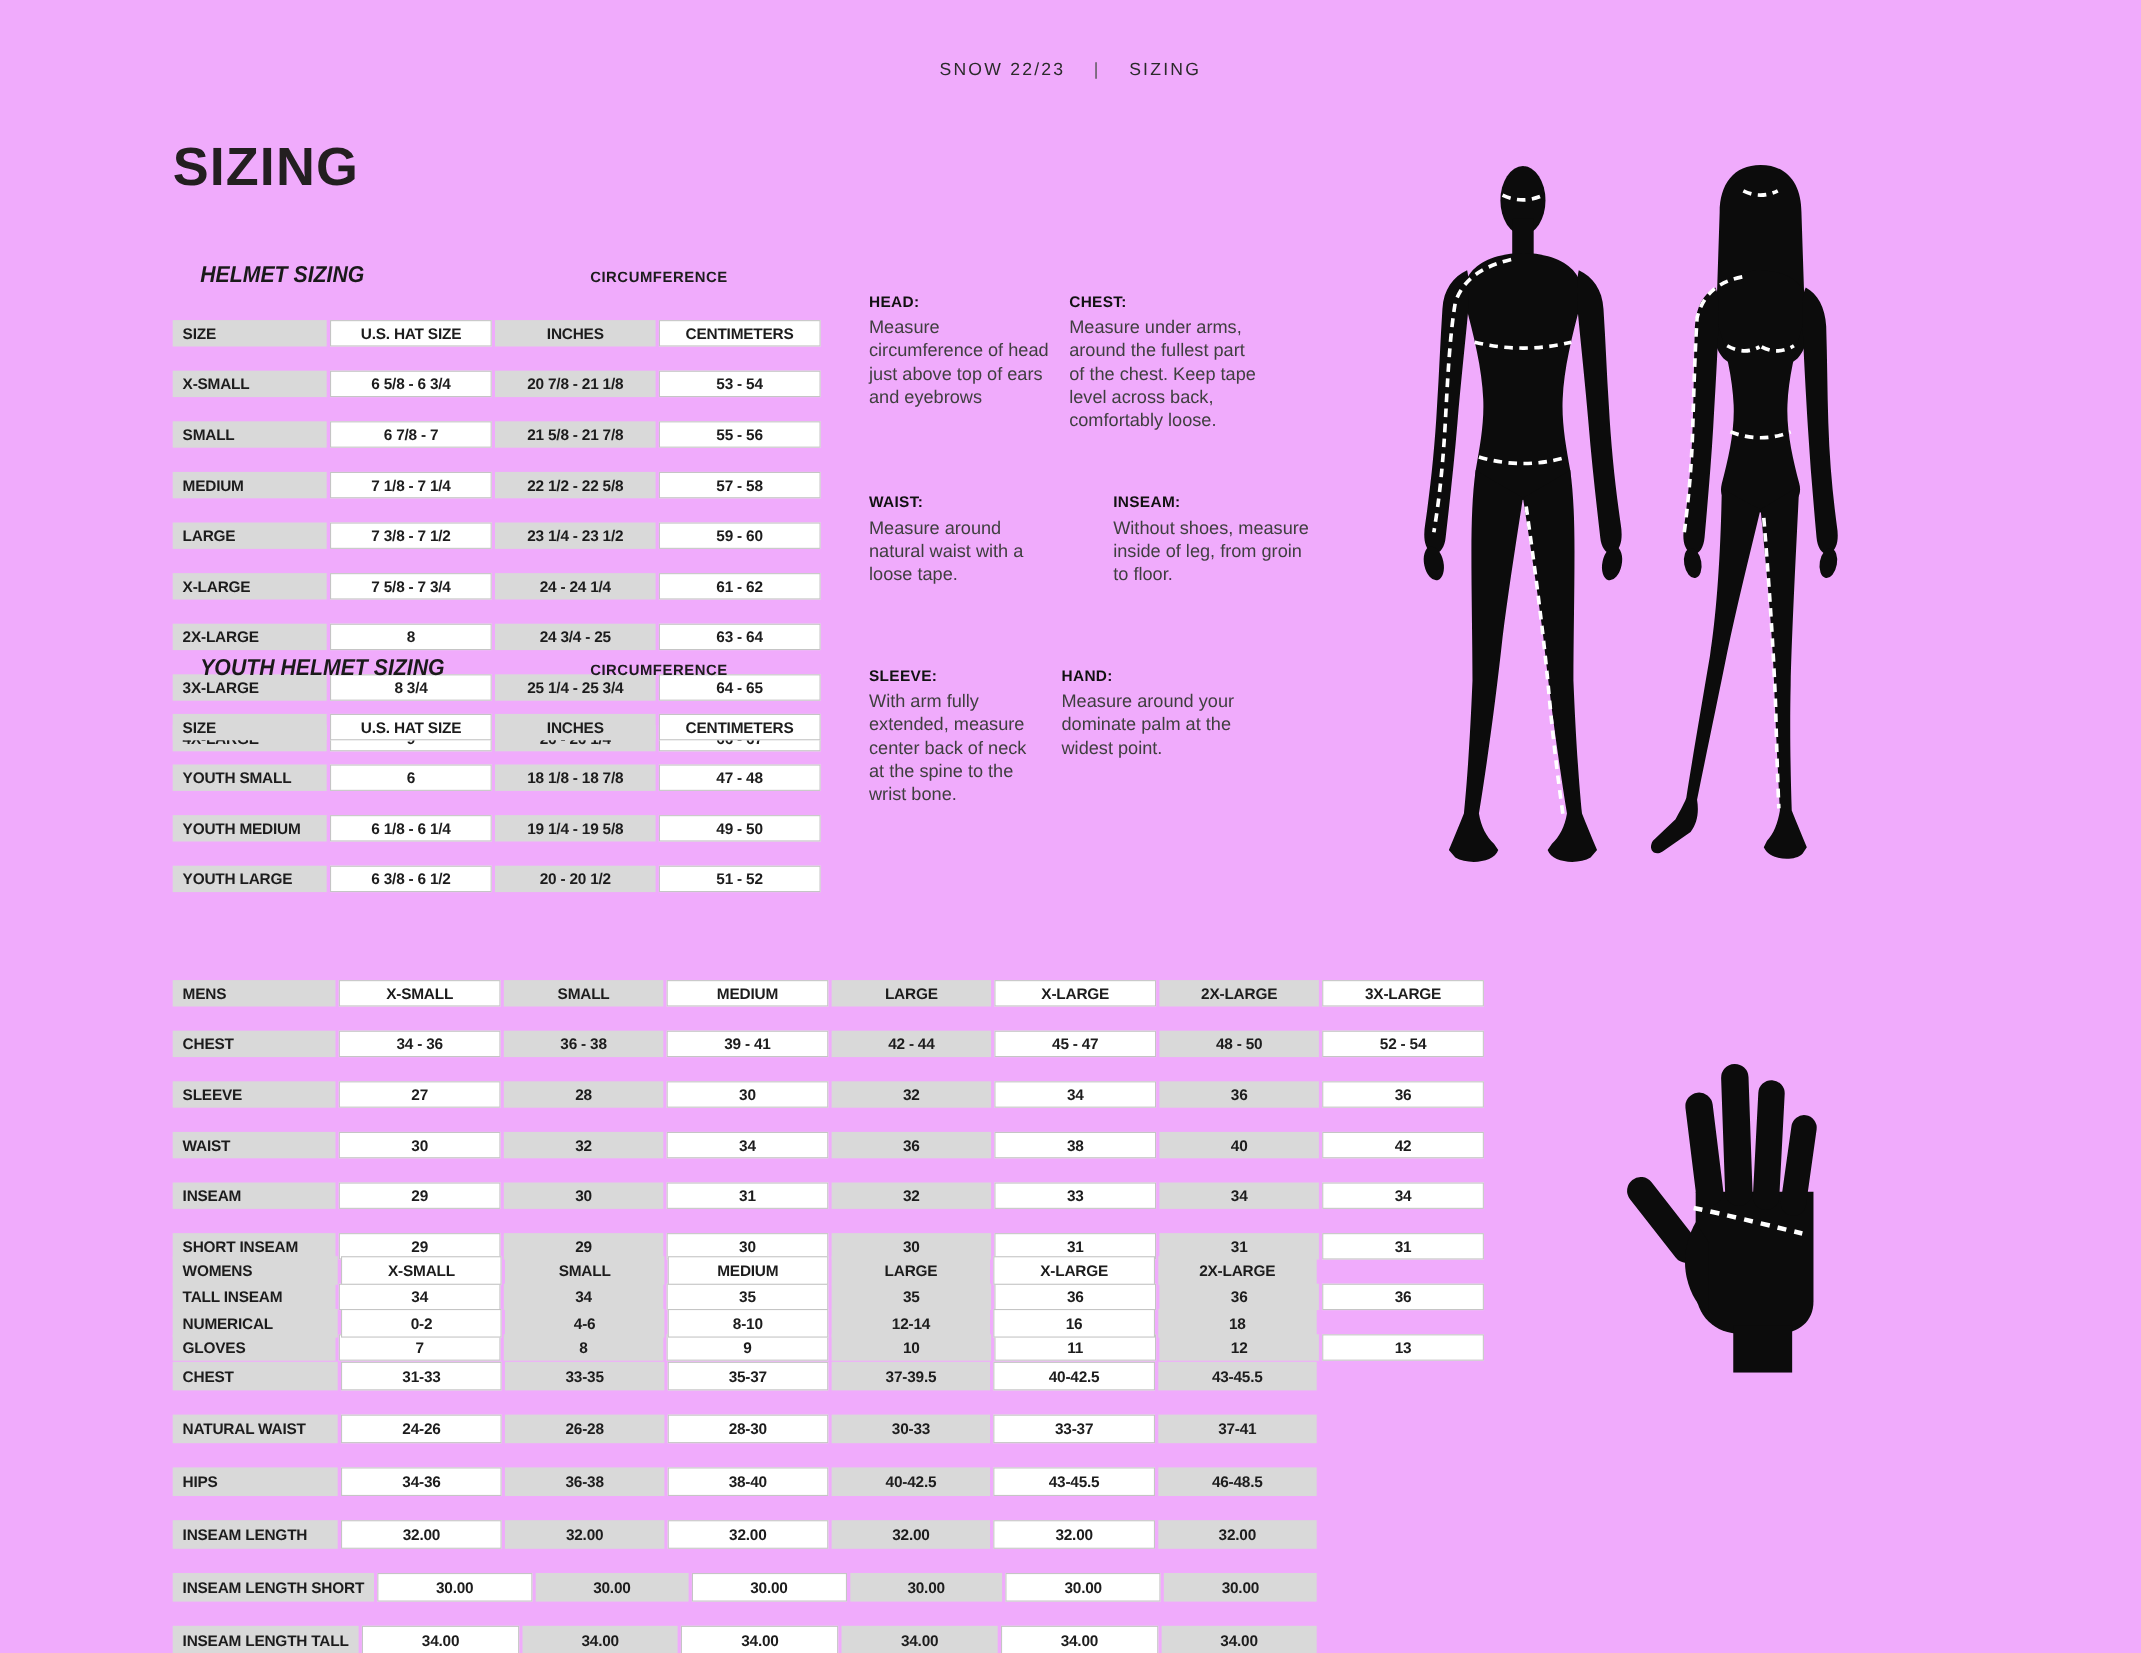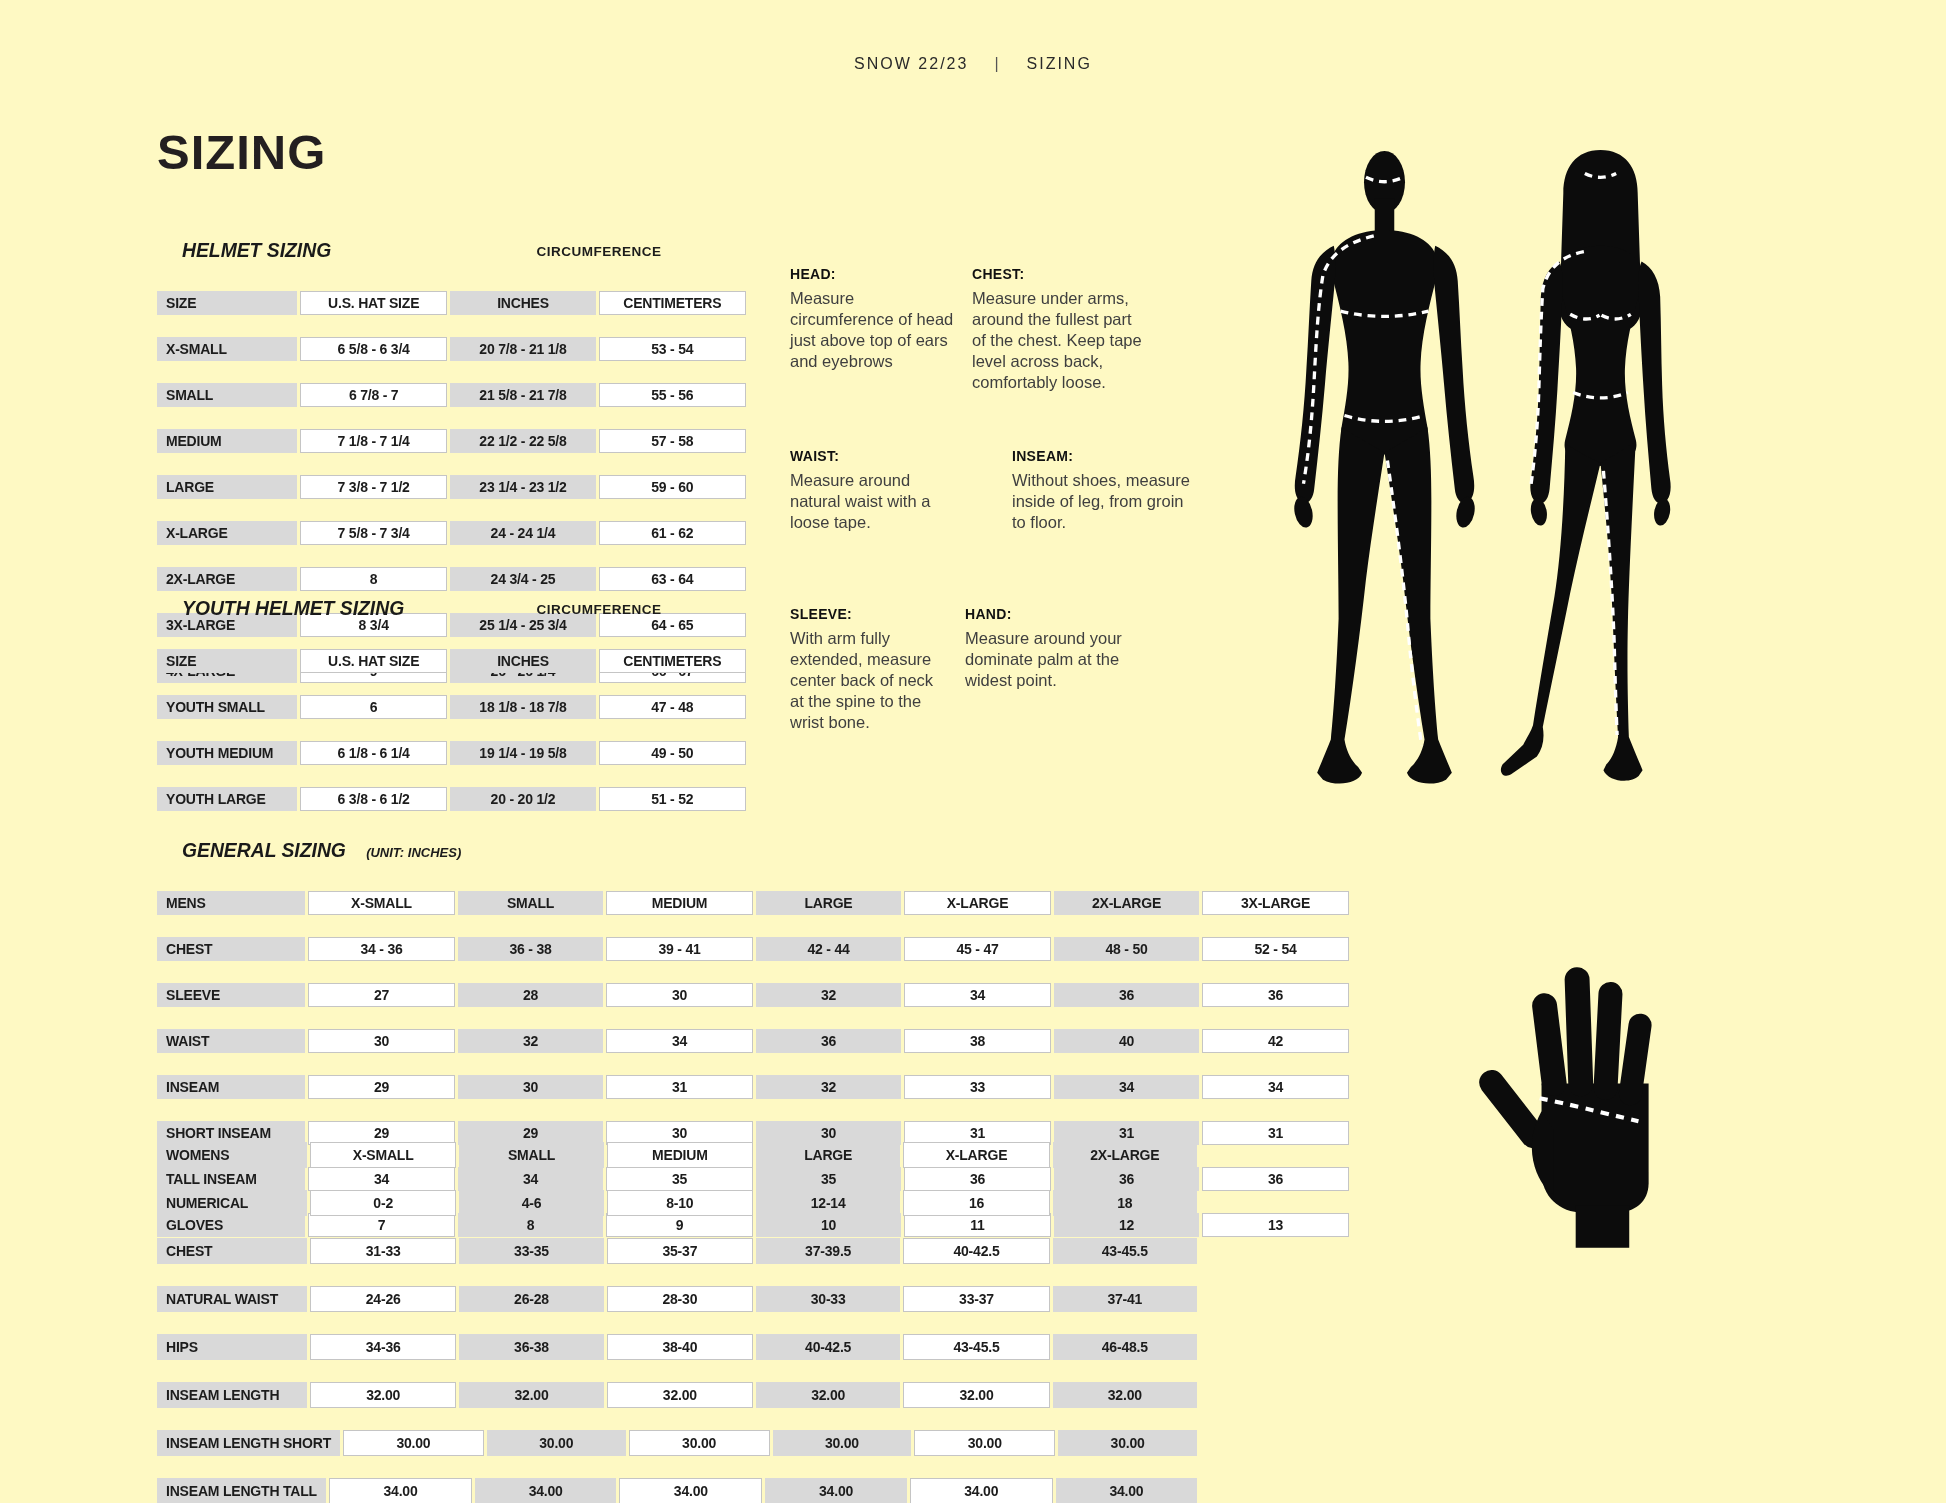--- a/index.html
+++ b/index.html
@@ -5,21 +5,21 @@
   :root{
     --cell-gray:#d9d9d9;
     --cell-border:#c5c5c5;
     --ink:#1c1c1c;
     --body-text:#3f3f3f;
     --silhouette:#0c0c0c;
   }
   *{margin:0;padding:0;box-sizing:border-box;}
   html,body{background:#fff;}
   body{font-family:"Liberation Sans",sans-serif;color:var(--ink);}
-  .page{position:relative;width:1946px;height:1503px;background:#fef9c3;overflow:hidden;}
+  .page{position:relative;width:1946px;height:1503px;background:#f0abfc;overflow:hidden;}
 
   .top-bar{position:absolute;top:55px;left:0;width:100%;display:flex;justify-content:center;align-items:center;gap:26px;font-size:16px;letter-spacing:2px;color:#2a2a2a;}
   .top-bar .divider{color:#555;font-weight:400;}
 
   .page-title{position:absolute;left:157px;top:124px;font-size:49px;font-weight:800;letter-spacing:1px;color:#231f20;}
 
   .section{position:absolute;padding-left:25px;}
   .section-title{font-style:italic;font-weight:700;font-size:21px;letter-spacing:0;white-space:nowrap;transform:scaleX(.92);transform-origin:left;color:#1a1a1a;}
   .unit-note{font-style:italic;font-weight:700;font-size:13px;margin-left:6px;}
   .circ-label{position:absolute;top:6px;width:292px;text-align:center;font-weight:700;font-size:13.5px;letter-spacing:.5px;}
@@ -225,24 +225,20 @@
         <path class="dash" d="M99,26 Q115,34 131,26"></path>
         <path class="dash" d="M98,106 C78,110 62,120 56,144 C54,176 53,210 52,246 C51,282 48,314 44,344"></path>
         <path class="dash" d="M84,170 Q100,179 114,171 M116,171 Q131,179 146,170"></path>
         <path class="dash" d="M87,250 Q115,261 143,250"></path>
         <path class="dash" d="M118,330 C123,392 127,452 129,505 C130,548 131,576 132,600"></path>
       </g>
     </svg>
   </div>
 
   <div class="section" style="left:157px;top:838px;width:1200px;height:560px;">
-    <div style="display:flex;align-items:baseline;">
-      <span class="section-title">GENERAL SIZING</span>
-      <span class="unit-note">(UNIT: INCHES)</span>
-    </div>
     <div class="table" style="top:31px;width:1192px;--lw:148px;--rh:24px;--rgap:5px;">
         <div class="trow head">
           <div class="tcell c-gray c-label">MENS</div>
           <div class="tcell c-white">X-SMALL</div>
           <div class="tcell c-gray">SMALL</div>
           <div class="tcell c-white">MEDIUM</div>
           <div class="tcell c-gray">LARGE</div>
           <div class="tcell c-white">X-LARGE</div>
           <div class="tcell c-gray">2X-LARGE</div>
           <div class="tcell c-white">3X-LARGE</div>

